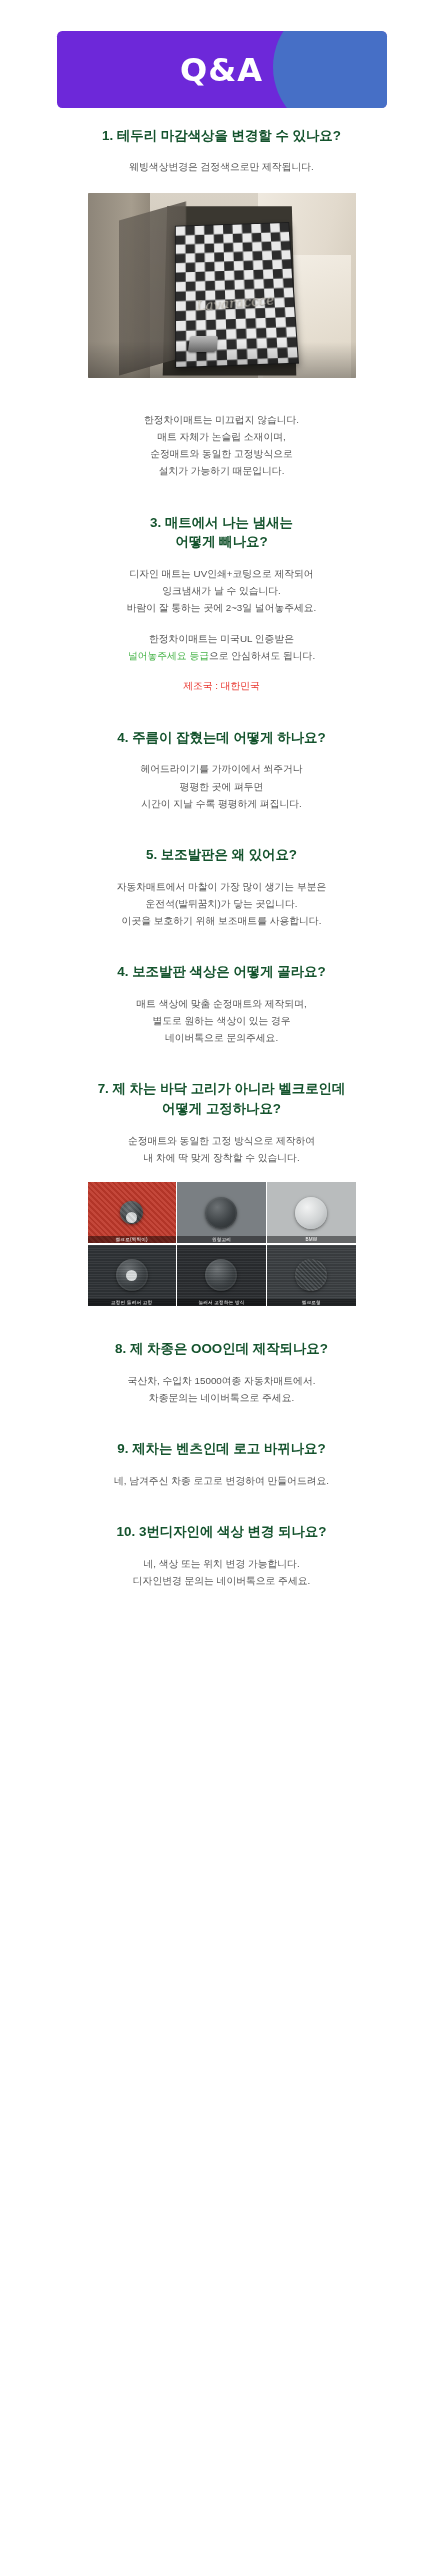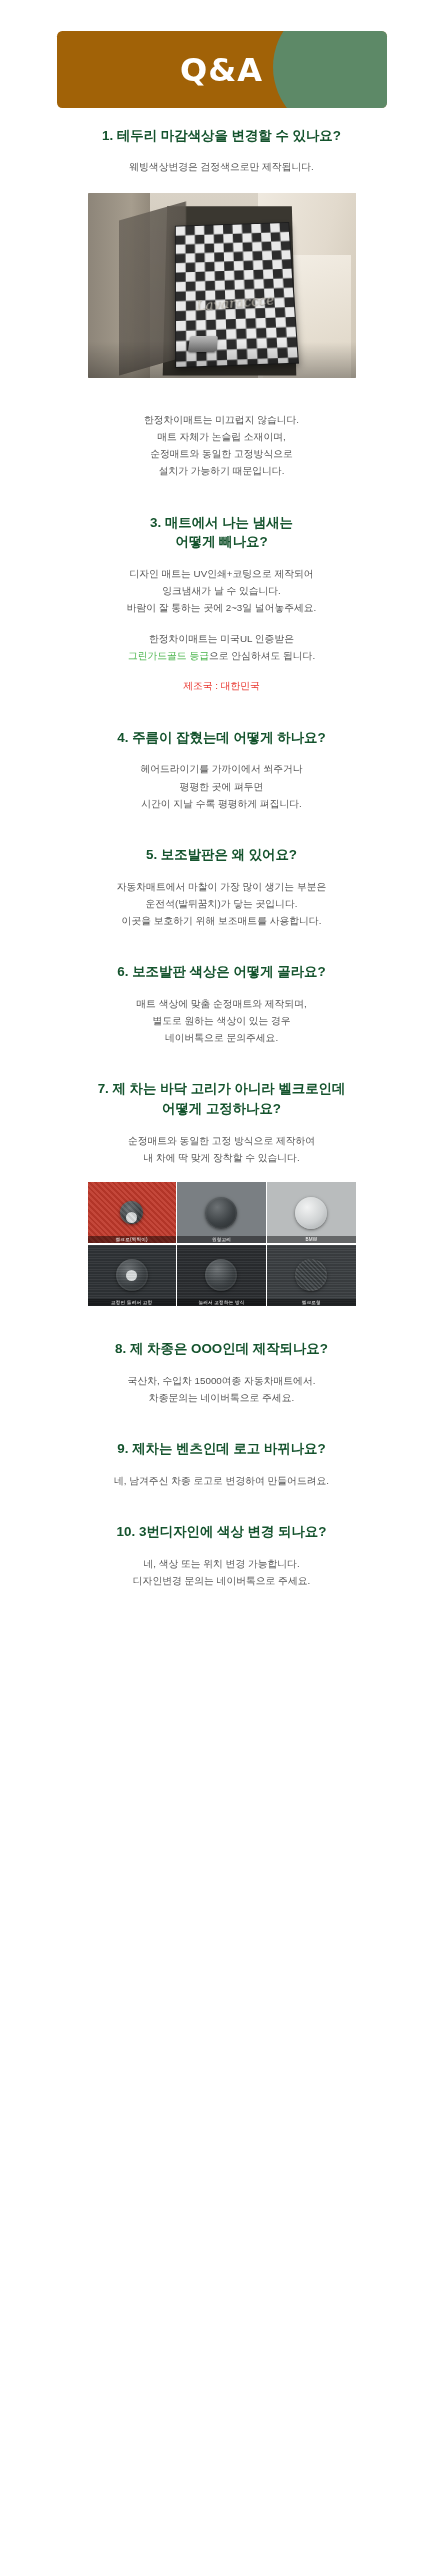--- a/index.html
+++ b/index.html
@@ -20,21 +20,21 @@
 
   
   .banner-wrap{
     padding:31px 0 17.5px 0;
     display:flex;
     justify-content:center;
   }
   .banner{
     width:330px;
     height:77px;
-    background:#a16207;
+    background:#6d28d9;
     border-radius:5.2px;
     display:flex;
     align-items:center;
     justify-content:center;
     position:relative;
     overflow:hidden;
   }
   .banner:after{
     content:"";
     position:absolute;
@@ -287,40 +287,40 @@
 설치가 가능하기 때문입니다.</p>
   </div>
 
   <div class="qa-block">
     <h2 class="q-title">3. 매트에서 나는 냄새는
 어떻게 빼나요?</h2>
     <p class="a-body">디자인 매트는 UV인쇄+코팅으로 제작되어
 잉크냄새가 날 수 있습니다.
 바람이 잘 통하는 곳에 2~3일 널어놓주세요.</p>
     <p class="a-body a-sub"><span>한정차이매트는 미국UL 인증받은
-</span><span class="hl-green">그린가드골드 등급</span><span>으로 안심하셔도 됩니다.</span></p>
+</span><span class="hl-green">널어놓주세요 등급</span><span>으로 안심하셔도 됩니다.</span></p>
     <p class="a-note">제조국 : 대한민국</p>
   </div>
 
   <div class="qa-block">
     <h2 class="q-title">4. 주름이 잡혔는데 어떻게 하나요?</h2>
     <p class="a-body">헤어드라이기를 가까이에서 쐬주거나
 평평한 곳에 펴두면
 시간이 지날 수록 평평하게 펴집니다.</p>
   </div>
 
   <div class="qa-block">
     <h2 class="q-title">5. 보조발판은 왜 있어요?</h2>
     <p class="a-body">자동차매트에서 마찰이 가장 많이 생기는 부분은
 운전석(발뒤꿈치)가 닿는 곳입니다.
 이곳을 보호하기 위해 보조매트를 사용합니다.</p>
   </div>
 
   <div class="qa-block">
-    <h2 class="q-title">6. 보조발판 색상은 어떻게 골라요?</h2>
+    <h2 class="q-title">4. 보조발판 색상은 어떻게 골라요?</h2>
     <p class="a-body">매트 색상에 맞춤 순정매트와 제작되며,
 별도로 원하는 색상이 있는 경우
 네이버톡으로 문의주세요.</p>
   </div>
 
   <div class="qa-block">
     <h2 class="q-title">7. 제 차는 바닥 고리가 아니라 벨크로인데
 어떻게 고정하나요?</h2>
     <p class="a-body">순정매트와 동일한 고정 방식으로 제작하여
 내 차에 딱 맞게 장착할 수 있습니다.</p>

